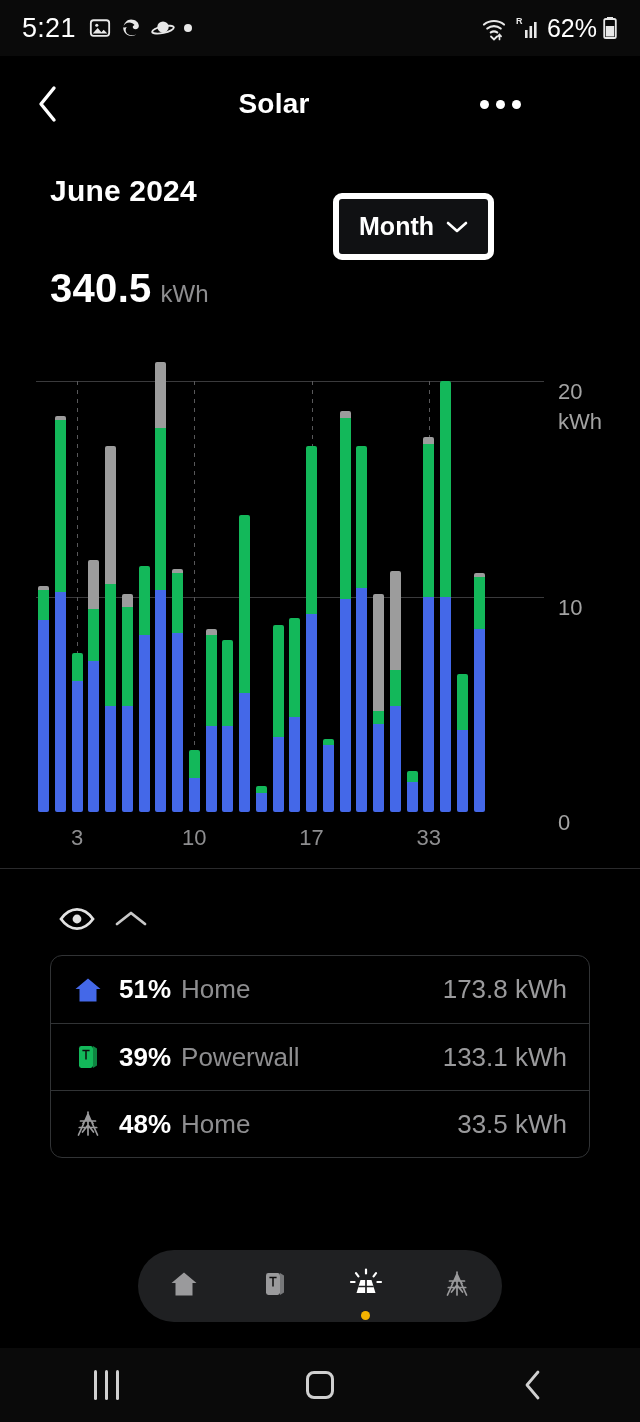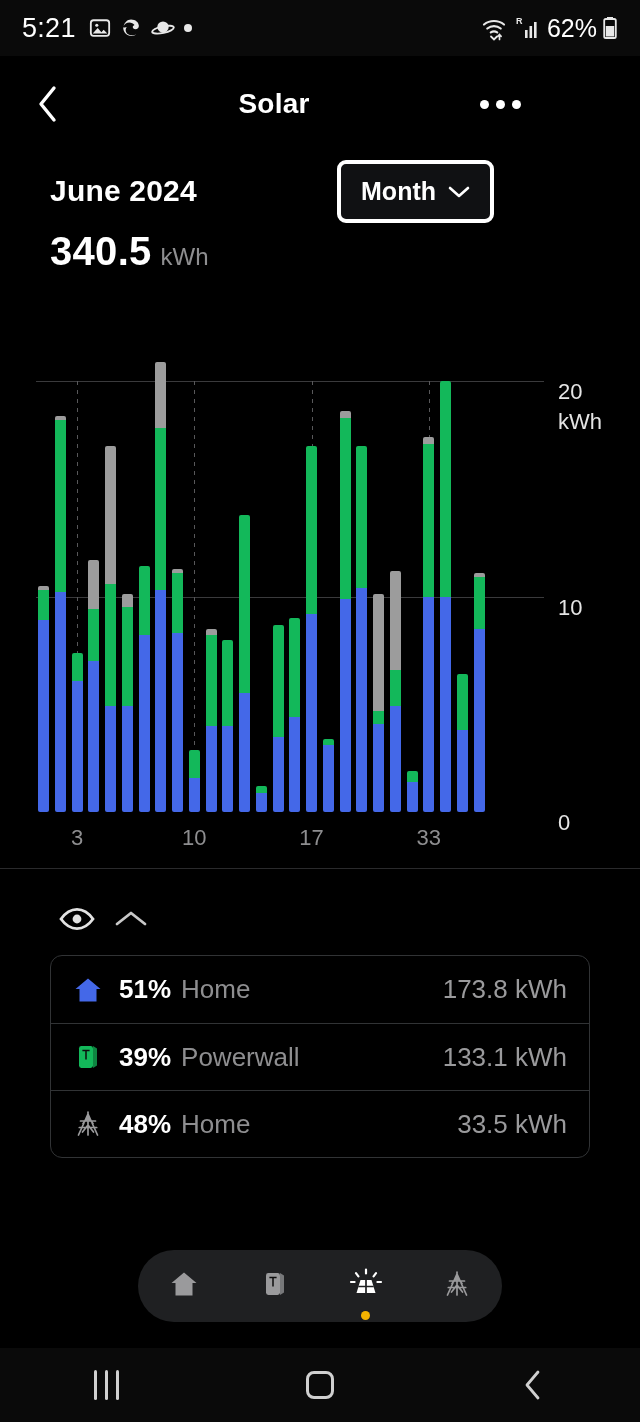--- a/index.html
+++ b/index.html
@@ -22,43 +22,43 @@
   .ab-back { width:96px; display:flex; align-items:center; justify-content:center; cursor:pointer; }
   .ab-title { flex:1; text-align:center; font-size:28px; font-weight:600; letter-spacing:.2px; }
   .ab-more { width:96px; display:flex; align-items:center; justify-content:center;
              gap:7px; cursor:pointer; }
   .ab-more i { width:9px; height:9px; border-radius:50%; background:#fff; display:block; }
 
   
   .summary { position:absolute; top:160px; left:0; width:544px; padding:0 50px; }
   .sum-row { display:flex; align-items:flex-start; justify-content:space-between; }
   .sum-month { font-size:30px; font-weight:600; letter-spacing:.2px; padding-top:14px; }
-  .period-btn { display:flex; align-items:center; gap:12px; border:4px solid #ffffff;
-                border-radius:9px; padding:13px 20px; cursor:pointer; background:#101113; }
+  .period-btn { display:flex; align-items:center; gap:12px; border:6px solid #ffffff;
+                border-radius:9px; padding:13px 20px; cursor:pointer; background:#101113;margin-top:33px; }
   .period-btn span { font-size:25px; font-weight:600; }
   .sum-label { margin-top:40px; font-size:23px; color:#8e8e90; font-weight:400; }
   .sum-value { margin-top:6px; display:flex; align-items:baseline; gap:9px; }
   .sum-num { font-size:40px; font-weight:700; letter-spacing:.3px; }
   .sum-unit { font-size:24px; color:#8e8e90; font-weight:400; }
 
   
   .chart-wrap { position:absolute; top:370px; left:0; width:640px; height:500px; }
   .plot { position:absolute; left:36px; top:11px; width:508px; height:442px; }
   .hline { position:absolute; left:0; width:508px; height:1px; background:#3a3a3c; }
   .vline { position:absolute; top:0; width:1px; height:431px;
            background:repeating-linear-gradient(to bottom,#58585a 0 4px,transparent 4px 9px); }
   .bars { position:absolute; left:0; bottom:11px; width:508px; height:431px; }
   .bar { position:absolute; bottom:0; width:11px; border-radius:2px; overflow:hidden;
          display:flex; flex-direction:column-reverse; }
   .seg { width:100%; }
   .s-home { background:#4468e8; }
   .s-pw   { background:#13b85a; }
   .s-grid { background:#9c9c9c; }
   .ylabels { position:absolute; left:558px; top:0; width:80px; height:460px; }
-  .ylab { position:absolute; font-size:22px; color:#e5e5e5; font-weight:400; line-height:26px; }
+  .ylab { position:absolute; font-size:22px; color:#a3a3a3; font-weight:400; line-height:26px; }
   .xlabels { position:absolute; left:36px; top:455px; width:508px; height:40px; }
   .xlab { position:absolute; font-size:22px; color:#8e8e90; transform:translateX(-50%); }
   .chart-div { position:absolute; top:868px; left:0; width:640px; height:1px; background:#2a2a2c; }
 
   
   .eflow { position:absolute; top:905px; left:0; width:640px; padding:0 50px; }
   .ef-head { display:flex; align-items:center; }
   .ef-title { font-size:26px; font-weight:600; flex:1; }
   .ef-ic { width:54px; display:flex; align-items:center; justify-content:center; cursor:pointer; }
   .ef-sub { margin-top:38px; font-size:24px; color:#8e8e90; }

